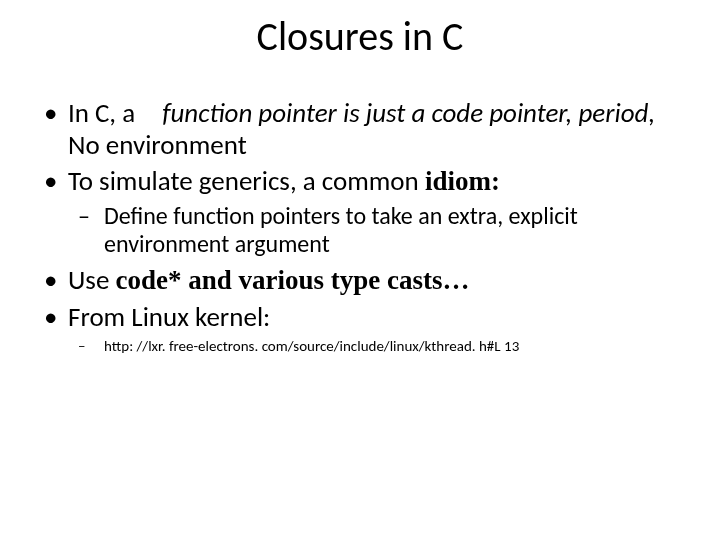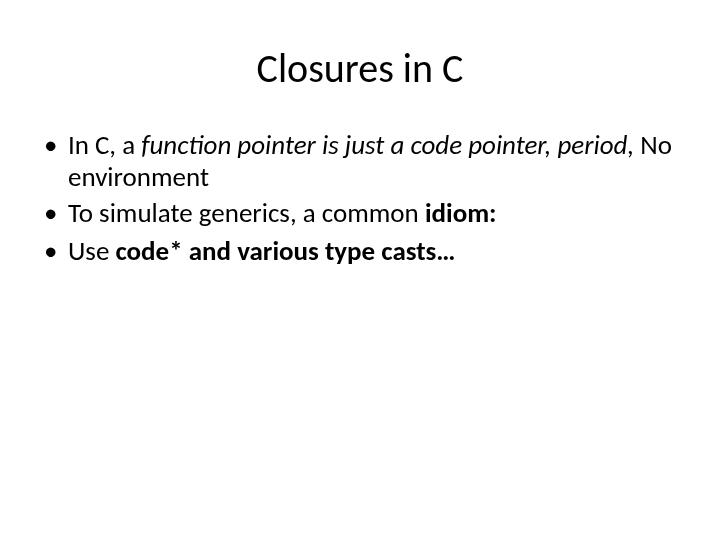--- a/index.html
+++ b/index.html
@@ -8,21 +8,21 @@
     width: 720px;
     height: 540px;
     background: #fff;
     font-family: "Calibri", "Segoe UI", Arial, sans-serif;
     color: #000;
   }
   .slide {
     box-sizing: border-box;
     width: 720px;
     height: 540px;
-    padding: 36px 40px 20px 40px;
+    padding: 4px 40px 20px 40px;
   }
   .title {
     text-align: center;
     font-size: 40px;
     font-weight: 400;
     margin: 8px 0 36px 0;
   }
   ul.level1 {
     list-style: none;
     padding-left: 28px;
@@ -54,40 +54,47 @@
   ul.level2 > li::before {
     content: "–";
     position: absolute;
     left: -26px;
     top: 0;
   }
   ul.level2.small > li {
     font-size: 15px;
     line-height: 1.3;
   }
-  .italic { font-style: italic; }
-  .bold { font-weight: 700; }
+  .italic { font-style: italic; margin-left: 21px; }
+  .bold { font-weight: 700; font-family: Liberation Serif, serif; }
 </style>
 </head>
 <body>
 
 <div class="slide">
   <div class="title">Closures in C</div>
 
   <ul class="level1">
 
     <li>
       <span>In C, a </span><span class="italic">function pointer is just a code pointer, period,</span><span> No environment</span>
     </li>
 
     <li>
       <span>To simulate generics, a common </span><span class="bold">idiom:</span>
       <ul class="level2">
+        <li>Define function pointers to take an extra, explicit environment argument</li>
       </ul>
     </li>
 
     <li>
       <span>Use </span><span class="bold">code* and various type casts…</span>
     </li>
 
+    <li>
+      <span>From Linux kernel:</span>
+      <ul class="level2 small">
+        <li>http: //lxr. free-electrons. com/source/include/linux/kthread. h#L 13</li>
+      </ul>
+    </li>
 
   </ul>
 </div>
 
 </body></html>

